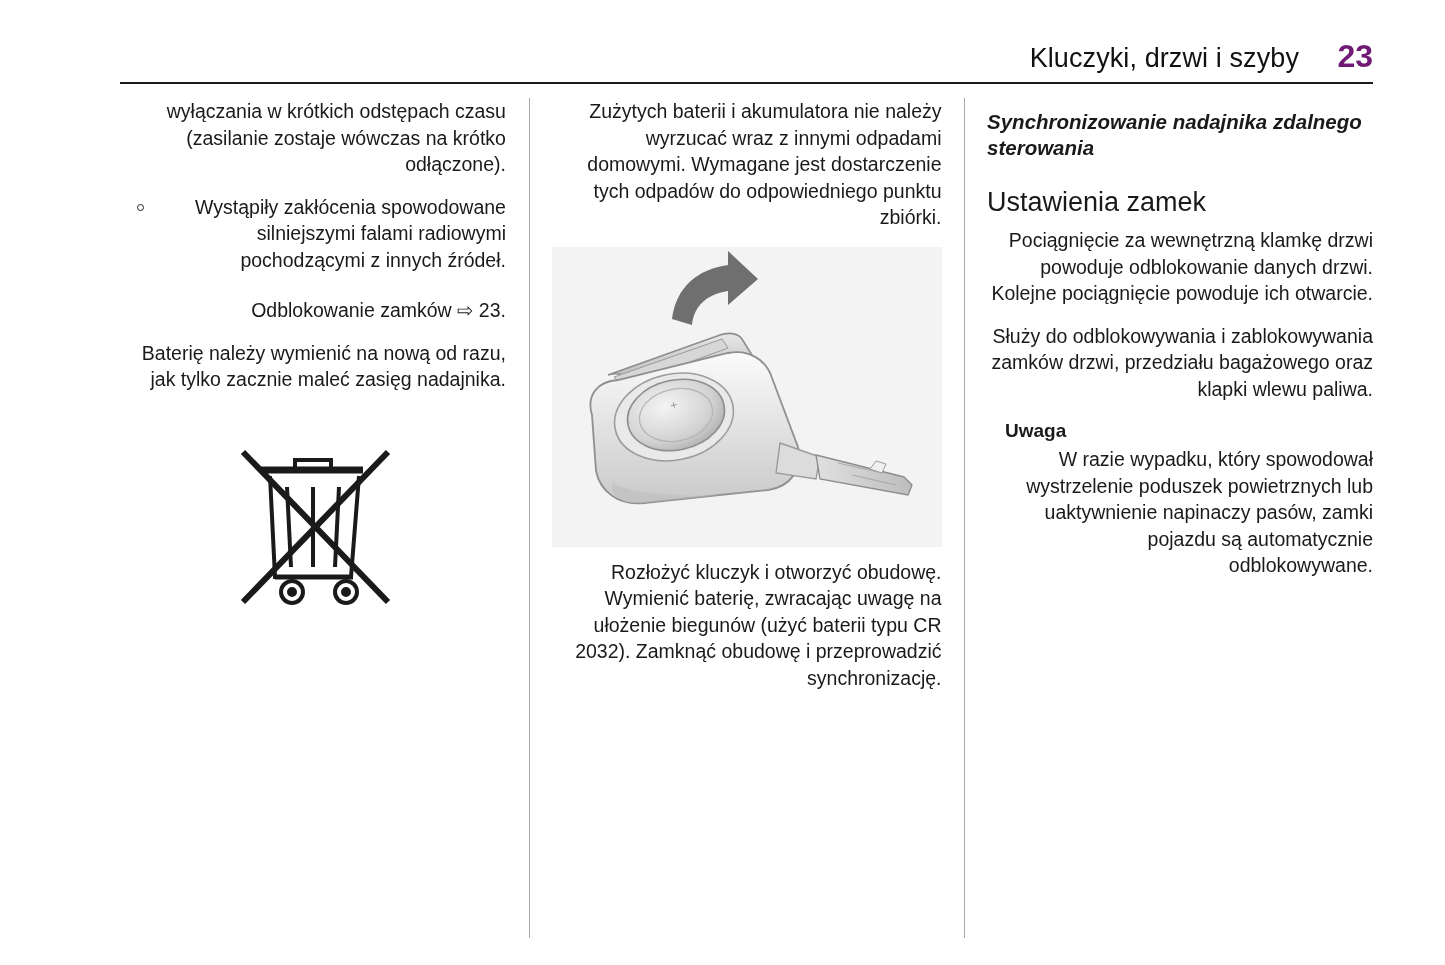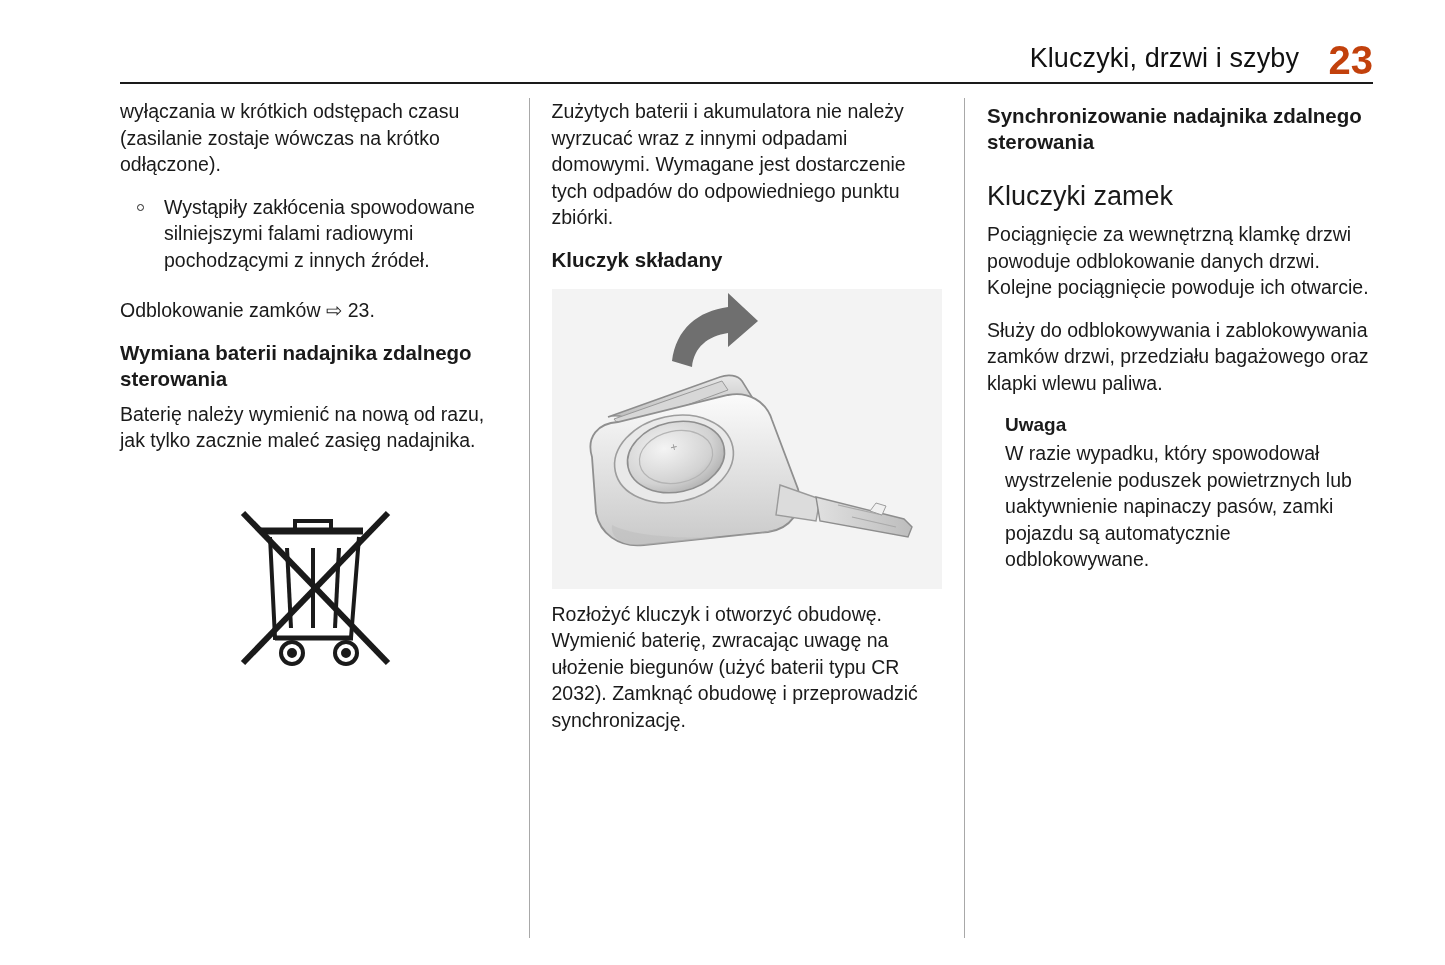--- a/index.html
+++ b/index.html
@@ -35,23 +35,23 @@
   }
   .header-title {
     font-size: 27px;
     font-weight: normal;
     letter-spacing: 0.1px;
     color: #111;
     line-height: 1;
     padding-top: 5px;
   }
   .header-pageno {
-    font-size: 40px;
+    font-size: 32px;
     font-weight: bold;
-    color: #c2410c;
+    color: #701a75;
     line-height: 1;
     min-width: 46px;
     text-align: right;
   }
   .header-rule {
     position: absolute;
     left: 120px;
     right: 72px;
     top: 82px;
     height: 2px;
@@ -84,20 +84,21 @@
     top: 0;
     bottom: 0;
     width: 1px;
     background: #a8a8a8;
   }
 
   p, li {
     font-size: 19.5px;
     line-height: 26.5px;
     margin: 0 0 0 0;
+    text-align: right;
   }
   p.body {
     margin-bottom: 16px;
   }
   .h-sub {
     font-size: 20.5px;
     font-weight: bold;
     line-height: 26px;
     margin: 14px 0 9px 0;
   }
@@ -184,21 +185,20 @@
     <div class="col">
       <p class="body">wyłączania w krótkich odstępach czasu (zasilanie zostaje wówczas na krótko odłączone).</p>
 
       <ul class="bullets">
         <li>Wystąpiły zakłócenia spowodowane silniejszymi falami radiowymi pochodzącymi z innych źródeł.</li>
       </ul>
 
       <p class="body" style="margin-top:24px;">Odblokowanie zamków ⇨ 23.</p>
 
 
-      <h3 class="h-sub">Wymiana baterii nadajnika zdalnego sterowania</h3>
       <p class="body">Baterię należy wymienić na nową od razu, jak tylko zacznie maleć zasięg nadajnika.</p>
 
       <div class="fig-wrap">
         <div class="fig-recycle">
           <svg viewBox="0 0 200 185" width="200" height="185" aria-hidden="true">
             <g fill="none" stroke="#1a1a1a" stroke-width="4">
 
               <path d="M47 43 L150 43" stroke-width="7"></path>
               <path d="M82 33 L118 33 L118 43 L82 43 Z" stroke-width="4"></path>
 
@@ -219,21 +219,20 @@
           </svg>
         </div>
       </div>
     </div>
 
     <div class="col-sep"></div>
 
     <div class="col">
       <p class="body">Zużytych baterii i akumulatora nie należy wyrzucać wraz z innymi odpadami domowymi. Wymagane jest dostarczenie tych odpadów do odpowiedniego punktu zbiórki.</p>
 
-      <h3 class="h-sub">Kluczyk składany</h3>
 
       <div class="fig-wrap">
         <div class="fig-key">
           <svg viewBox="0 0 390 300" width="390" height="300" aria-hidden="true">
             <defs>
               <linearGradient id="gBody" x1="0" y1="0" x2="0" y2="1">
                 <stop offset="0%" stop-color="#fbfbfb"></stop>
                 <stop offset="100%" stop-color="#c9c9c9"></stop>
               </linearGradient>
               <linearGradient id="gLid" x1="0" y1="0" x2="0" y2="1">
@@ -277,23 +276,23 @@
           </svg>
         </div>
       </div>
 
       <p class="body">Rozłożyć kluczyk i otworzyć obudowę. Wymienić baterię, zwracając uwagę na ułożenie biegunów (użyć baterii typu CR 2032). Zamknąć obudowę i przeprowadzić synchronizację.</p>
     </div>
 
     <div class="col-sep"></div>
 
     <div class="col">
-      <h3 class="h-sub" style="margin-top:5px;">Synchronizowanie nadajnika zdalnego sterowania</h3>
-
-      <h2 class="h-major">Kluczyki zamek</h2>
+      <h3 class="h-sub" style="margin-top:11px;font-style:italic;">Synchronizowanie nadajnika zdalnego sterowania</h3>
+
+      <h2 class="h-major">Ustawienia zamek</h2>
       <p class="body">Pociągnięcie za wewnętrzną klamkę drzwi powoduje odblokowanie danych drzwi. Kolejne pociągnięcie powoduje ich otwarcie.</p>
       <p class="body">Służy do odblokowywania i zablokowywania zamków drzwi, przedziału bagażowego oraz klapki wlewu paliwa.</p>
 
       <div class="note-block">
         <div class="note-title">Uwaga</div>
         <p>W razie wypadku, który spowodował wystrzelenie poduszek powietrznych lub uaktywnienie napinaczy pasów, zamki pojazdu są automatycznie odblokowywane.</p>
       </div>
     </div>
 
   </div>

